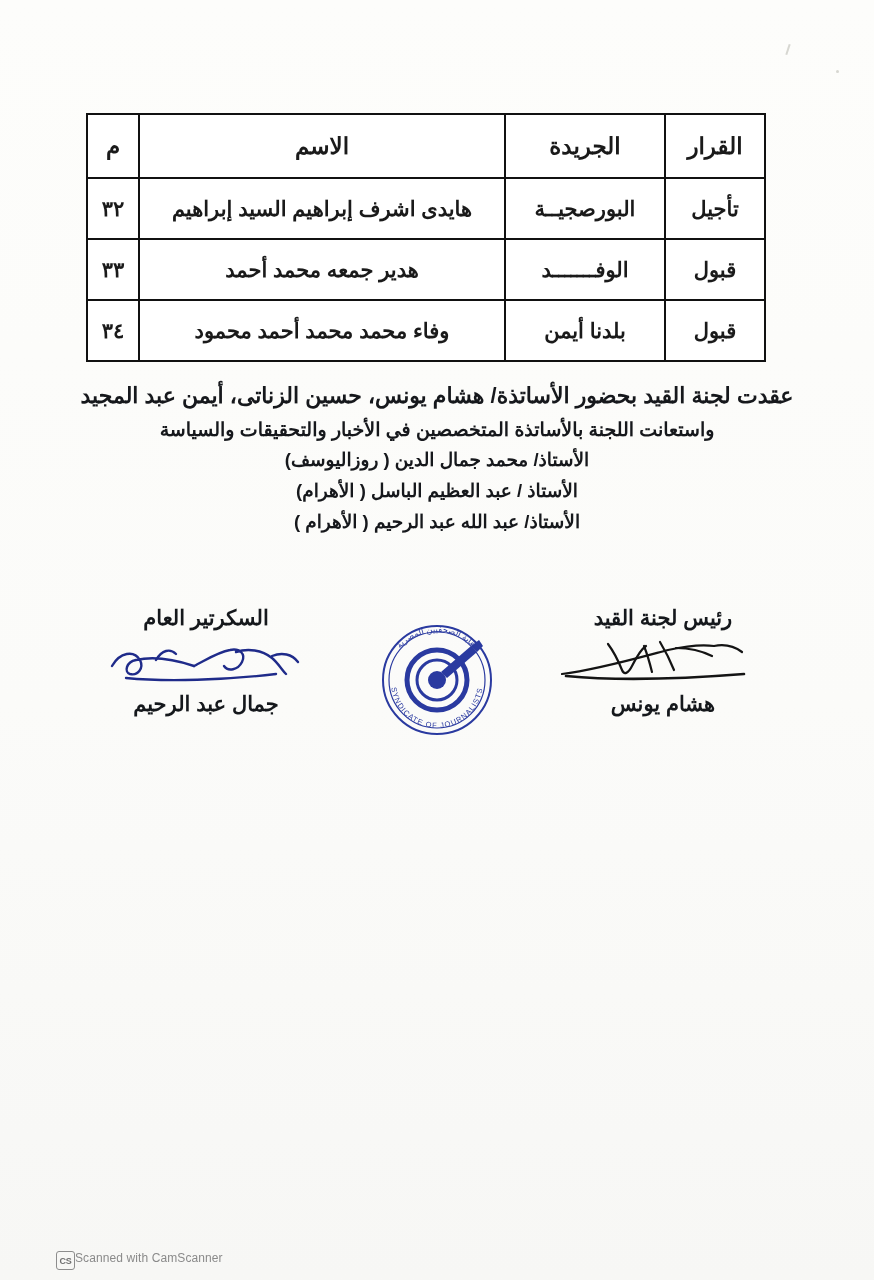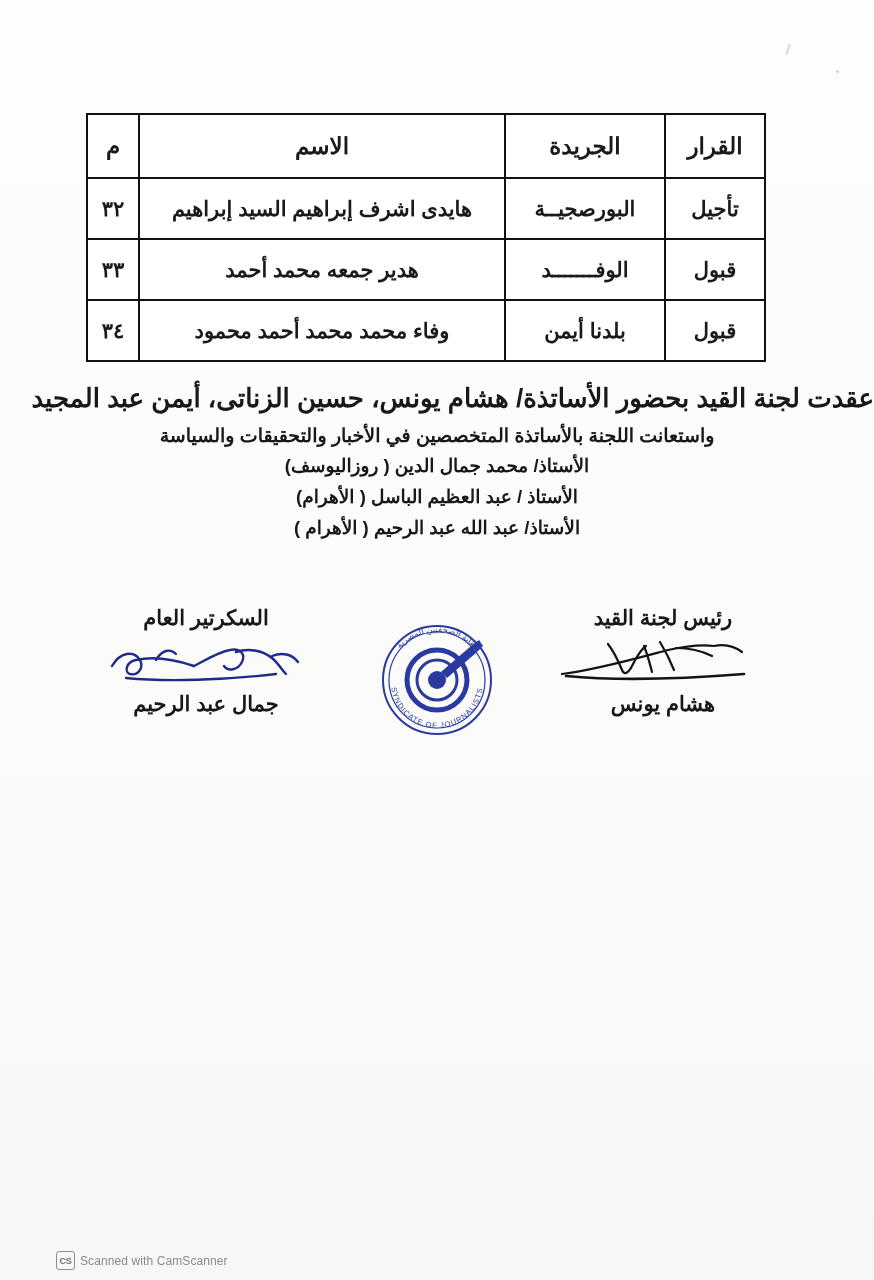--- a/index.html
+++ b/index.html
@@ -85,21 +85,21 @@
     text-align: center;
     direction: rtl;
   }
   .body-text p {
     margin: 0 0 4px 0;
     font-size: 19.5px;
     font-weight: bold;
     line-height: 1.45;
     color: #16181c;
   }
-  .body-text p.line1 { font-size: 26px; text-align: right; }
+  .body-text p.line1 { font-size: 22px; }
   .body-text p.line2 { font-size: 19px; }
   .body-text p.line3,
   .body-text p.line4,
   .body-text p.line5 { font-size: 18.5px; text-align: center; }
 
   
   .sig-area {
     position: absolute;
     top: 600px;
     right: 0;
@@ -142,22 +142,20 @@
     width: 140px;
     height: 135px;
   }
 
   
   .footer {
     position: absolute;
     bottom: 10px;
     left: 8px;
     display: flex;
-    align-items: center;
-    gap: 5px;
     direction: ltr;
     padding-left: 48px;
   }
   .cs-badge {
     width: 17px;
     height: 17px;
     border: 1.4px solid #8d8d8d;
     border-radius: 3px;
     color: #6f6f6f;
     font-size: 9px;

